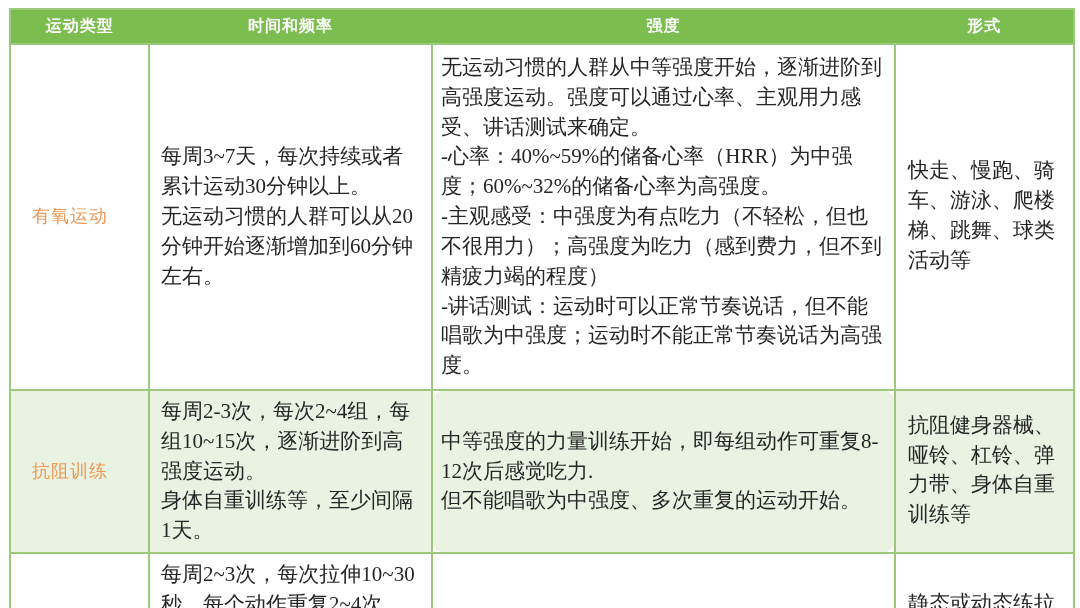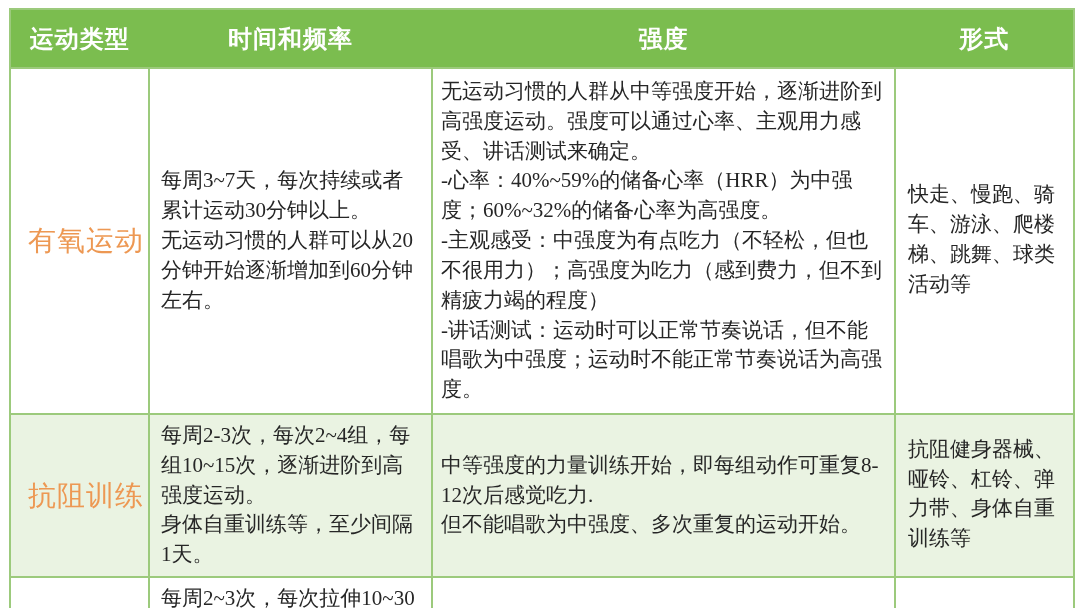--- a/index.html
+++ b/index.html
@@ -23,47 +23,47 @@
   table.exercise-table {
     border-collapse: collapse;
     table-layout: fixed;
     width: 1064px;
     border: 2px solid var(--border-green, #8cbe66);
   }
   .exercise-table th {
     background: var(--header-green, #7bbd4f);
     border: 1px solid var(--header-green, #7bbd4f);
     color: var(--header-text, #ffffff);
-    font-size: 24px;
+    font-size: 16px;
     font-weight: bold;
     height: 33px;
-    padding: 12px 4px;
+    padding: 0 4px;
     letter-spacing: 1px;
   }
   .exercise-table td {
     border: 2px solid var(--border-green, #9cca7c);
     font-size: 21px;
     line-height: 1.42;
     vertical-align: middle;
     padding: 6px 8px;
     background: #ffffff;
     word-break: break-all;
   }
   tr.row-alt td {
     background: var(--row-alt-bg, #eaf3e2);
   }
   td.type-cell {
     color: var(--accent-orange, #ed9853);
-    font-size: 28px;
-    text-align: right;
+    font-size: 18px;
+    text-align: left;
     letter-spacing: 1px;
-    padding: 6px 4px;
+    padding: 6px 21px;
   }
   td.time-cell      { padding: 6px 8px 6px 11px; margin-left: 10px; }
-  td.intensity-cell { padding: 8px 6px 8px 8px; }
+  td.intensity-cell { padding: 8px 6px 8px 8px; border-radius: 14px; }
   td.form-cell      { padding: 6px 8px 8px 12px; }
   td p {
     margin: 0;
   }
   tr.row-aerobic     { height: 309px; }
   tr.row-resistance  { height: 156px; }
   tr.row-flexibility { height: 89px;  }
 </style>
 </head>
 <body>

